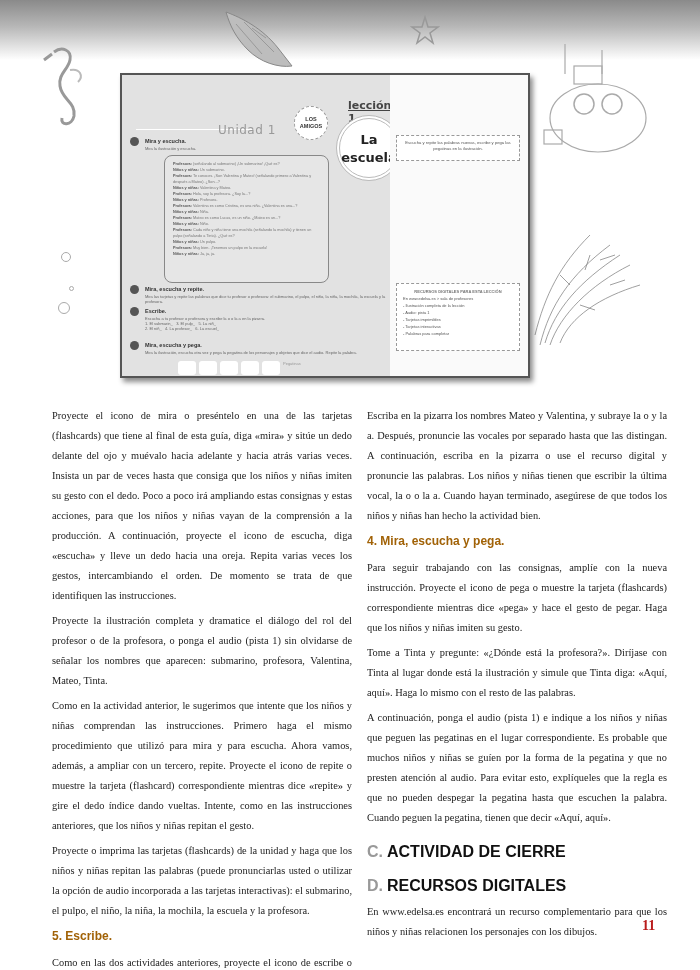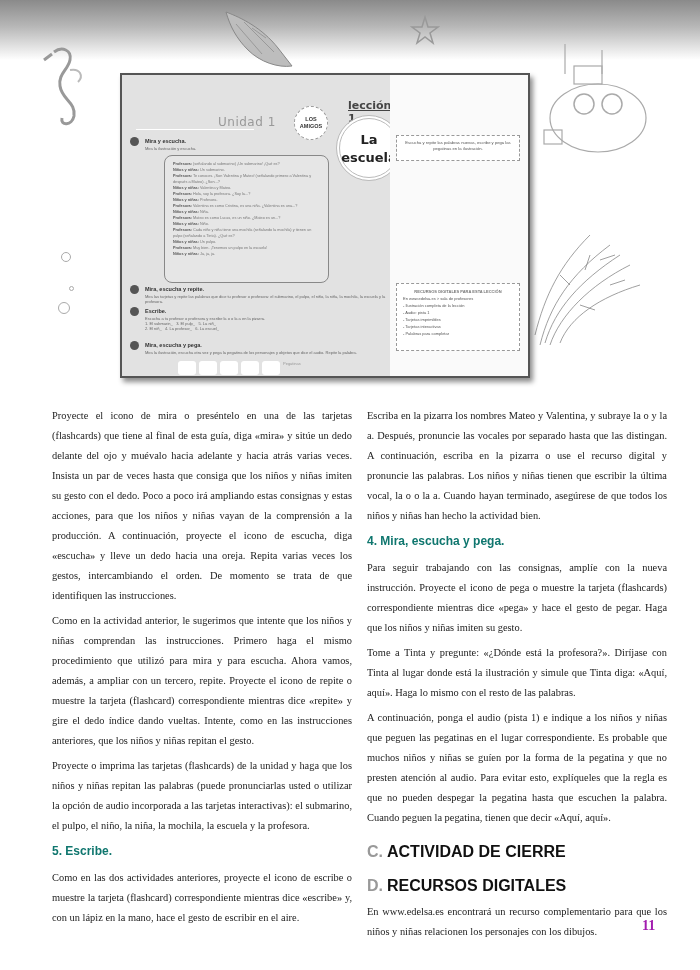--- a/index.html
+++ b/index.html
@@ -14,21 +14,21 @@
 
   
   .book-page {
     position: absolute; left: 120px; top: 73px; width: 410px; height: 305px;
     border: 2px solid #555; background: #e3e3e3;
     box-shadow: 3px 4px 5px rgba(0,0,0,0.45);
     overflow: hidden;
   }
   .book-left { position: absolute; left: 0; top: 0; width: 268px; height: 100%; background: #e2e2e2; }
   .book-right { position: absolute; left: 268px; top: 0; width: 140px; height: 100%; background: #fafafa; }
-  .unidad { position: absolute; left: 96px; top: 40px; font-family: "DejaVu Sans", sans-serif; font-size: 12px; color: #999; letter-spacing: 0.5px; }
+  .unidad { position: absolute; left: 96px; top: 48px; font-family: "DejaVu Sans", sans-serif; font-size: 12px; color: #999; letter-spacing: 0.5px; }
   .unidad-line { position: absolute; left: 14px; top: 54px; width: 118px; height: 1px; background: #fff; }
   .los-amigos {
     position: absolute; left: 172px; top: 31px; width: 34px; height: 34px; border-radius: 50%;
     background: #fff; border: 1px dashed #999; font-size: 5.5px; font-weight: bold; text-align: center;
     padding-top: 9px; line-height: 7px; color: #333;
   }
   .leccion { position: absolute; left: 226px; top: 24px; font-family: "DejaVu Sans", sans-serif; font-size: 11px; color: #444; font-weight: bold; text-decoration: underline; }
   .escuela-circle {
     position: absolute; left: 214px; top: 40px; width: 66px; height: 66px; border-radius: 50%;
     background: #fff; border: 4px double #bbb; text-align: center; padding-top: 12px;
@@ -55,24 +55,24 @@
     position: absolute; left: 6px; top: 208px; width: 124px; height: 68px;
     border: 1px dashed #999; background: #fff; font-size: 4px; padding: 4px 6px; line-height: 7px; color: #555;
   }
   .rec-box .ttl { text-align: center; font-weight: bold; color: #777; }
 
   
   .col { position: absolute; top: 406px; width: 300px; font-family: "Liberation Serif", serif; font-size: 10.4px; line-height: 20px; color: #222; text-align: justify; }
   .col.left { left: 52px; }
   .col.right { left: 367px; }
   .col p { margin-bottom: 5px; }
-  .col h3 { font-family: "Liberation Sans", sans-serif; font-size: 12px; font-weight: bold; color: #0f766e; margin: 4px 0 7px; }
+  .col h3 { font-family: "Liberation Sans", sans-serif; font-size: 12px; font-weight: bold; color: #a16207; margin: 4px 0 7px; }
   .col h2 { font-family: "Liberation Sans", sans-serif; font-size: 16px; font-weight: bold; color: #111; margin: 14px 0 6px; }
   .col h2 .letter { color: #999; margin-right: 4px; }
-  .page-number { position: absolute; left: 642px; top: 918px; font-family: "Liberation Serif", serif; font-size: 14px; font-weight: bold; color: #a21caf; }
+  .page-number { position: absolute; left: 642px; top: 918px; font-family: "Liberation Serif", serif; font-size: 14px; font-weight: bold; color: #b91c1c; }
 </style>
 </head>
 <body>
 
 <div class="top-gradient"></div>
 
 <svg class="deco" style="left:40px;top:40px" width="55" height="90" viewBox="0 0 55 90">
   <path d="M12 14 L4 20 M14 12 C22 6 32 10 30 20 C28 30 18 34 20 46 C22 60 36 62 34 76 C32 86 20 86 22 78" fill="none" stroke="#999" stroke-width="3"></path>
   <path d="M30 30 C40 28 44 36 38 42" fill="none" stroke="#bbb" stroke-width="2"></path>
 </svg>
@@ -162,20 +162,21 @@
       <div>- Audio: pista 1</div>
       <div>- Tarjetas imprimibles</div>
       <div>- Tarjetas interactivas</div>
       <div>- Palabras para completar</div>
     </div>
   </div>
 </div>
 
 <div class="col left">
   <p>Proyecte el icono de mira o preséntelo en una de las tarjetas (flashcards) que tiene al final de esta guía, diga «mira» y sitúe un dedo delante del ojo y muévalo hacia adelante y hacia atrás varias veces. Insista un par de veces hasta que consiga que los niños y niñas imiten su gesto con el dedo. Poco a poco irá ampliando estas consignas y estas acciones, para que los niños y niñas vayan de la comprensión a la producción. A continuación, proyecte el icono de escucha, diga «escucha» y lleve un dedo hacia una oreja. Repita varias veces los gestos, intercambiando el orden. De momento se trata de que identifiquen las instrucciones.</p>
+  <p>Proyecte la ilustración completa y dramatice el diálogo del rol del profesor o de la profesora, o ponga el audio (pista 1) sin olvidarse de señalar los nombres que aparecen: submarino, profesora, Valentina, Mateo, Tinta.</p>
   <p>Como en la actividad anterior, le sugerimos que intente que los niños y niñas comprendan las instrucciones. Primero haga el mismo procedimiento que utilizó para mira y para escucha. Ahora vamos, además, a ampliar con un tercero, repite. Proyecte el icono de repite o muestre la tarjeta (flashcard) correspondiente mientras dice «repite» y gire el dedo índice dando vueltas. Intente, como en las instrucciones anteriores, que los niños y niñas repitan el gesto.</p>
   <p>Proyecte o imprima las tarjetas (flashcards) de la unidad y haga que los niños y niñas repitan las palabras (puede pronunciarlas usted o utilizar la opción de audio incorporada a las tarjetas interactivas): el submarino, el pulpo, el niño, la niña, la mochila, la escuela y la profesora.</p>
   <h3>5. Escribe.</h3>
   <p>Como en las dos actividades anteriores, proyecte el icono de escribe o muestre la tarjeta (flashcard) correspondiente mientras dice «escribe» y, con un lápiz en la mano, hace el gesto de escribir en el aire.</p>
 </div>
 
 <div class="col right">
   <p>Escriba en la pizarra los nombres Mateo y Valentina, y subraye la o y la a. Después, pronuncie las vocales por separado hasta que las distingan. A continuación, escriba en la pizarra o use el recurso digital y pronuncie las palabras. Los niños y niñas tienen que escribir la última vocal, la o o la a. Cuando hayan terminado, asegúrese de que todos los niños y niñas han hecho la actividad bien.</p>
   <h3>4. Mira, escucha y pega.</h3>
   <p>Para seguir trabajando con las consignas, amplíe con la nueva instrucción. Proyecte el icono de pega o muestre la tarjeta (flashcards) correspondiente mientras dice «pega» y hace el gesto de pegar. Haga que los niños y niñas imiten su gesto.</p>

